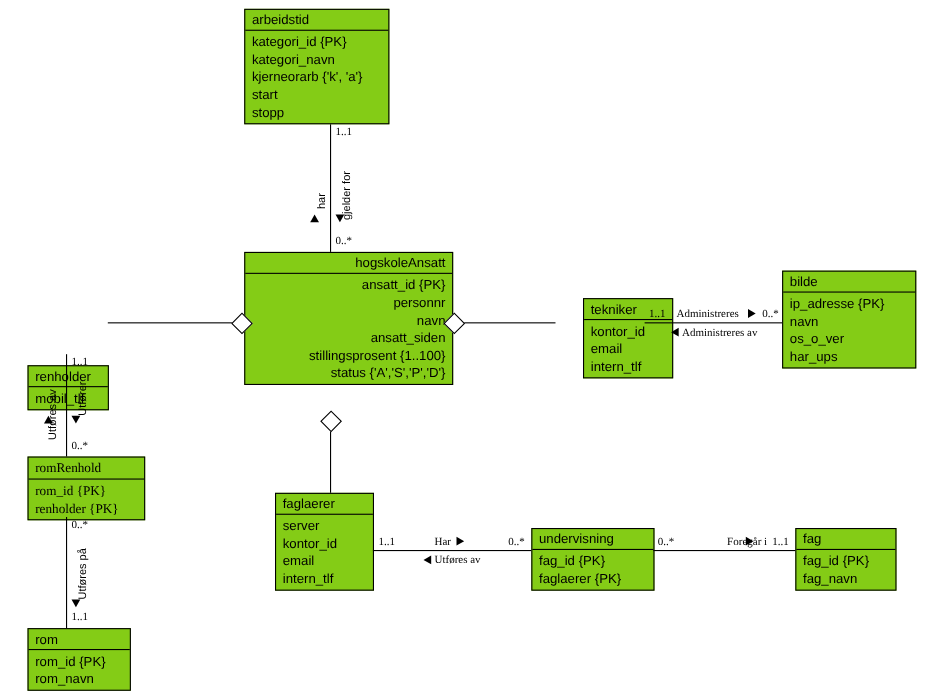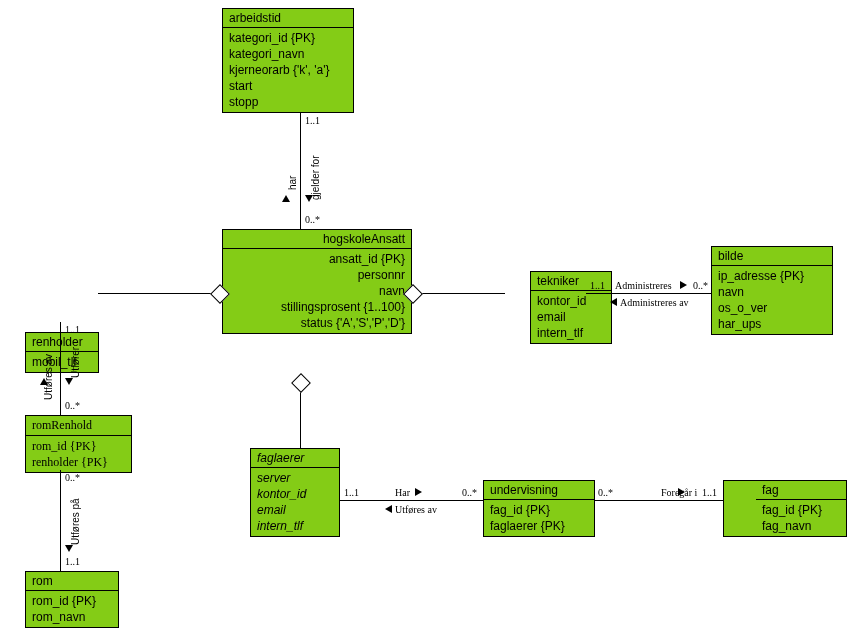--- a/index.html
+++ b/index.html
@@ -91,20 +91,21 @@
     <div>stopp</div>
   </div>
 </div>
 
 <div class="entity" style="left:222px; top:229px; width:188px;text-align:right;">
   <div class="entity-title">hogskoleAnsatt</div>
   <div class="entity-attrs">
     <div>ansatt_id {PK}</div>
     <div>personnr</div>
     <div>navn</div>
+    <div>ansatt_siden</div>
     <div>stillingsprosent {1..100}</div>
     <div>status {'A','S','P','D'}</div>
   </div>
 </div>
 
 <div class="entity" style="left:25px; top:284px; width:72px;margin-top:48px;">
   <div class="entity-title">renholder</div>
   <div class="entity-attrs">
     <div>mobil_tlf</div>
   </div>
@@ -119,21 +120,21 @@
 </div>
 
 <div class="entity" style="left:25px; top:571px; width:92px;">
   <div class="entity-title">rom</div>
   <div class="entity-attrs">
     <div>rom_id {PK}</div>
     <div>rom_navn</div>
   </div>
 </div>
 
-<div class="entity" style="left:250px; top:448px; width:88px;font-style:italic;">
+<div class="entity" style="left:250px; top:448px; width:88px;">
   <div class="entity-title">faglaerer</div>
   <div class="entity-attrs">
     <div>server</div>
     <div>kontor_id</div>
     <div>email</div>
     <div>intern_tlf</div>
   </div>
 </div>
 
 <div class="entity" style="left:505px; top:271px; width:80px;margin-left:25px;">
@@ -156,21 +157,21 @@
 </div>
 
 <div class="entity" style="left:483px; top:480px; width:110px;">
   <div class="entity-title">undervisning</div>
   <div class="entity-attrs">
     <div>fag_id {PK}</div>
     <div>faglaerer {PK}</div>
   </div>
 </div>
 
-<div class="entity" style="left:723px; top:480px; width:90px;padding-left:32px;">
+<div class="entity" style="left:723px; top:480px; width:90px;">
   <div class="entity-title">fag</div>
   <div class="entity-attrs">
     <div>fag_id {PK}</div>
     <div>fag_navn</div>
   </div>
 </div>
 
 <div class="line vline" style="left:300px; top:113px; height:116px;"></div>
 <div class="label" style="left:305px; top:115px;">1..1</div>
 <div class="label" style="left:305px; top:214px;">0..*</div>

